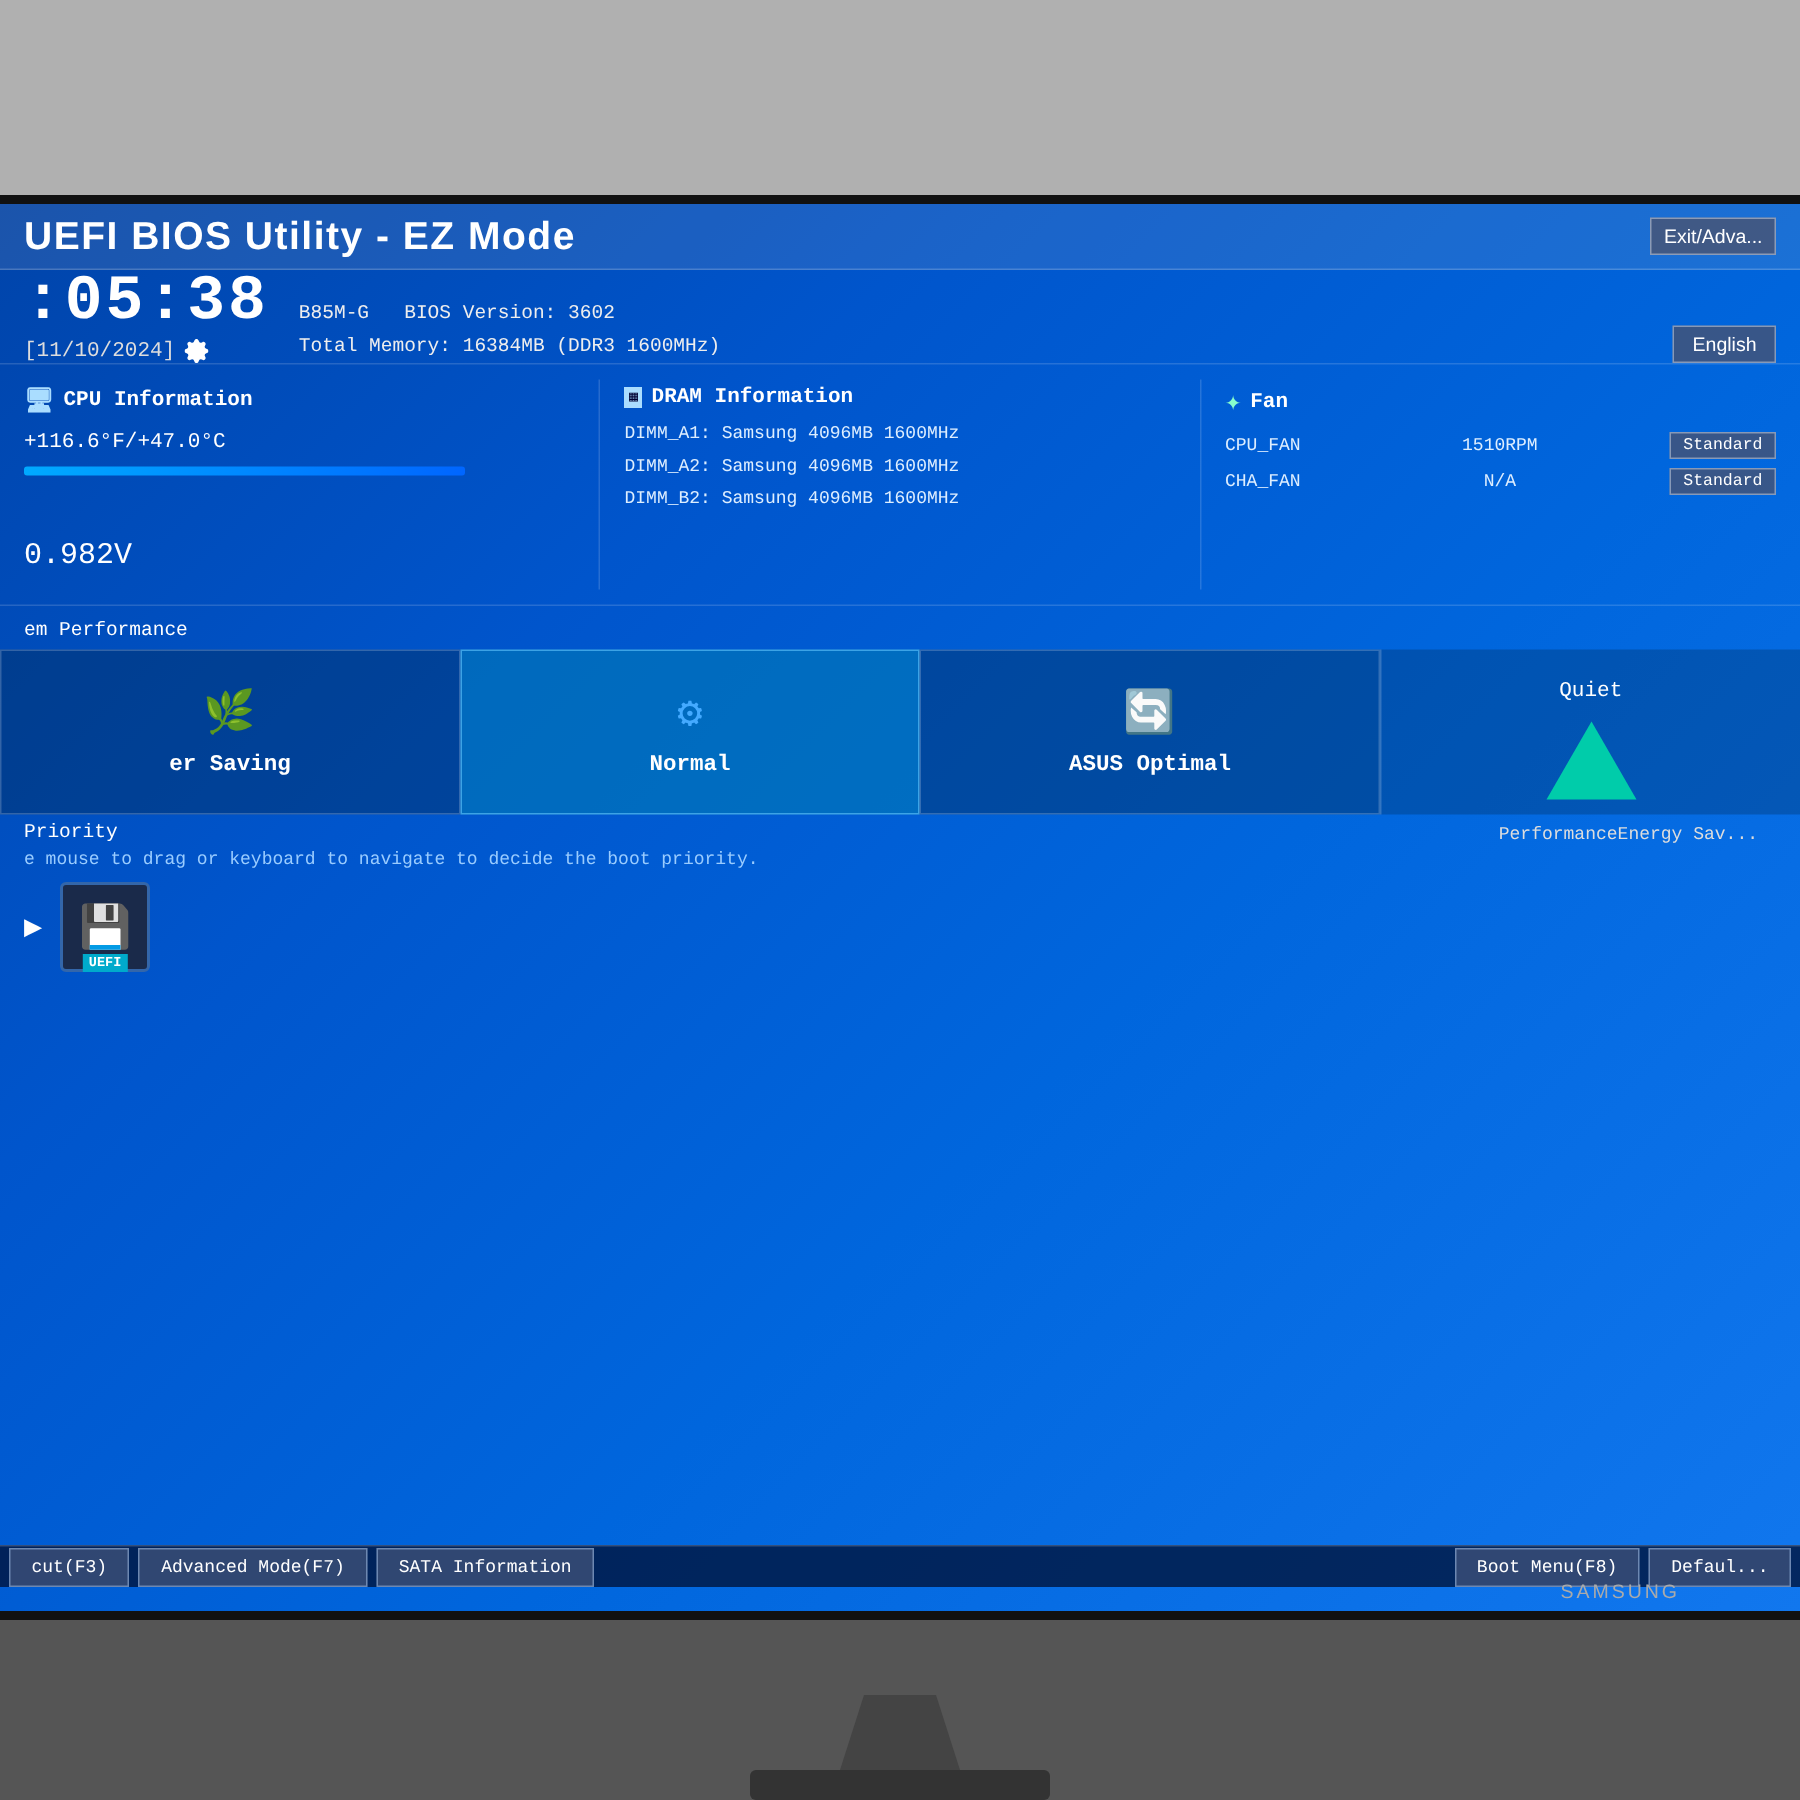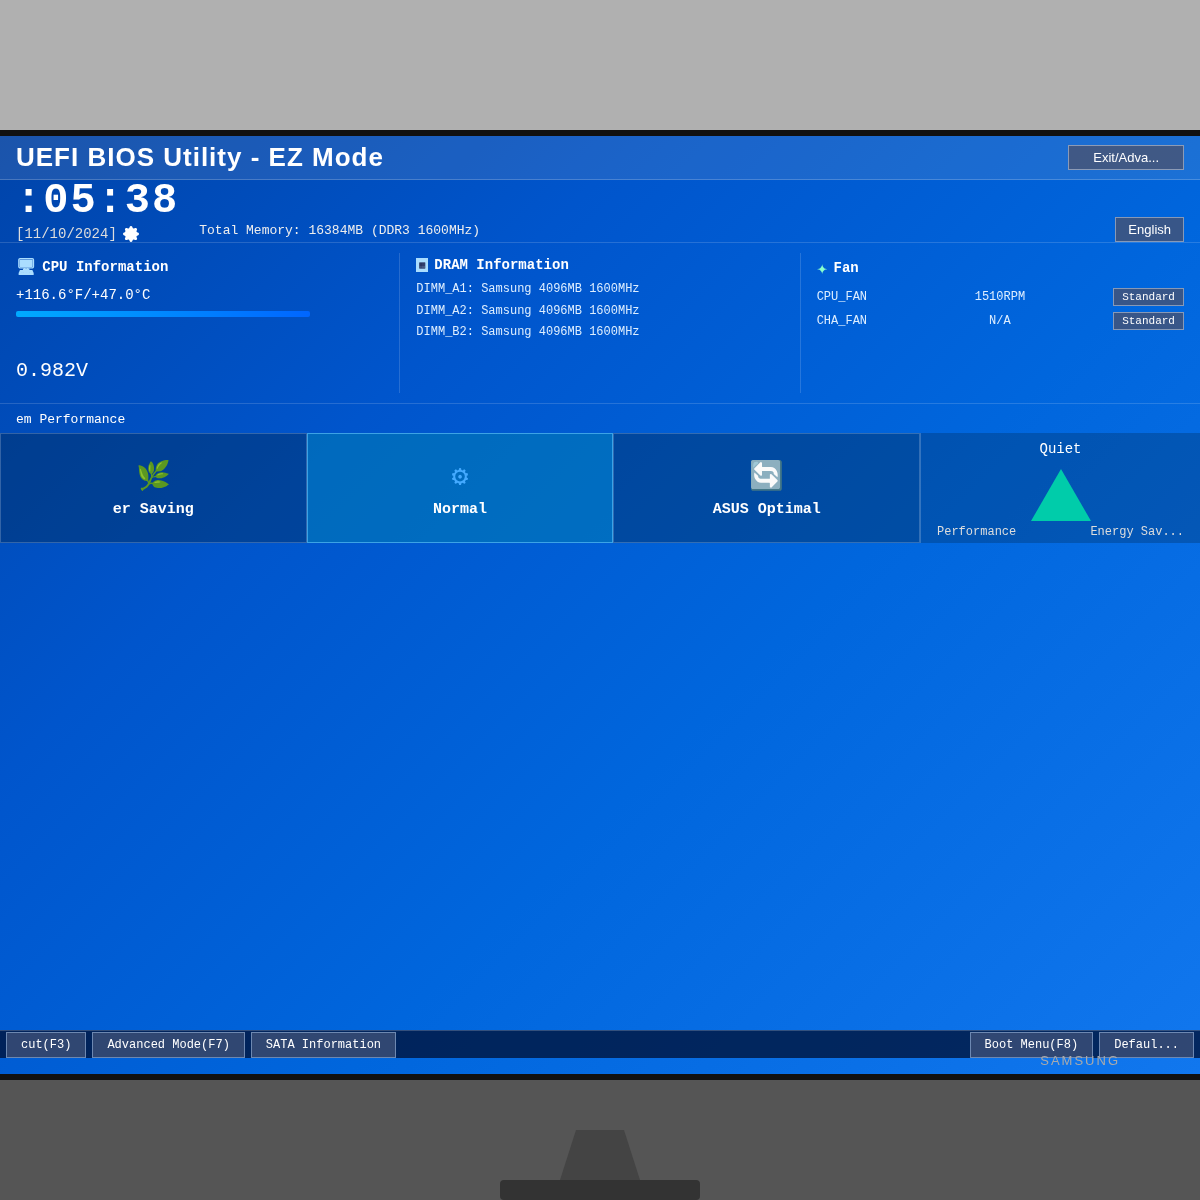--- a/index.html
+++ b/index.html
@@ -39,21 +39,21 @@
       font-weight: bold;
       color: #ffffff;
       letter-spacing: 1px;
       font-family: Arial, sans-serif;
     }
 
     .exit-btn {
       background: rgba(80,80,100,0.7);
       border: 1px solid rgba(255,255,255,0.4);
       color: #fff;
-      padding: 4px 24px;
+      padding: 4px 8px;
       font-size: 13px;
       cursor: pointer;
       font-family: Arial, sans-serif;
     }
 
     
     .header-info {
       display: flex;
       align-items: flex-end;
       padding: 0 16px;
@@ -234,45 +234,45 @@
     }
 
     
     .quiet-panel {
       flex: 0 0 280px;
       background: rgba(0,40,80,0.3);
       display: flex;
       flex-direction: column;
       align-items: center;
       justify-content: flex-start;
-      padding: 8px;
+      padding: 20px;
       border-left: 1px solid rgba(255,255,255,0.2);
     }
 
     .quiet-label {
       color: #fff;
       font-size: 14px;
       margin-bottom: 8px;
     }
 
     .triangle-indicator {
       width: 0;
       height: 0;
       border-left: 30px solid transparent;
       border-right: 30px solid transparent;
       border-bottom: 52px solid #00ccaa;
       margin: 4px auto;
     }
 
     .perf-scale {
       display: flex;
-      justify-content: space-between;
+      justify-content: flex-end;
       width: 100%;
       padding: 0 8px;
-      margin-top: 0;
+      margin-top: 12px;
     }
 
     .perf-scale-label {
       font-size: 12px;
       color: #ddd;
     }
 
     
     .boot-section {
       padding: 4px 16px;
@@ -480,20 +480,25 @@
       <div class="date-display">
         <span>[11/10/2024]</span>
         <svg class="gear-icon" viewBox="0 0 16 16" fill="white">
           <path d="M8 5a3 3 0 1 0 0 6A3 3 0 0 0 8 5zm0 1a2 2 0 1 1 0 4A2 2 0 0 1 8 6z"></path>
           <path d="M9.405 1.05c-.413-1.4-2.397-1.4-2.81 0l-.1.34a1.464 1.464 0 0 1-2.105.872l-.31-.17c-1.283-.698-2.686.705-1.987 1.987l.169.311c.446.82.023 1.841-.872 2.105l-.34.1c-1.4.413-1.4 2.397 0 2.81l.34.1a1.464 1.464 0 0 1 .872 2.105l-.17.31c-.698 1.283.705 2.686 1.987 1.987l.311-.169a1.464 1.464 0 0 1 2.105.872l.1.34c.413 1.4 2.397 1.4 2.81 0l.1-.34a1.464 1.464 0 0 1 2.105-.872l.31.17c1.283.698 2.686-.705 1.987-1.987l-.169-.311a1.464 1.464 0 0 1 .872-2.105l.34-.1c1.4-.413 1.4-2.397 0-2.81l-.34-.1a1.464 1.464 0 0 1-.872-2.105l.17-.31c.698-1.283-.705-2.686-1.987-1.987l-.311.169a1.464 1.464 0 0 1-2.105-.872l-.1-.34z"></path>
         </svg>
       </div>
     </div>
     <div class="system-info">
       <div>
+        <span>B85M-G</span>&nbsp;&nbsp;
+        <span>BIOS Version:</span>
+        <span>3602</span>
+      </div>
+      <div>
         <span>Total Memory:</span>
         <span>16384MB (DDR3 1600MHz)</span>
       </div>
     </div>
     <button class="english-btn">English</button>
   </div>
 
   <div class="info-area">
 
     <div class="info-col">
@@ -557,20 +562,33 @@
         <span class="quiet-label">Quiet</span>
         <div class="triangle-indicator"></div>
         <div class="perf-scale">
           <span class="perf-scale-label">Performance</span>
           <span class="perf-scale-label">Energy Sav...</span>
         </div>
       </div>
     </div>
   </div>
 
+  <div class="boot-section">
+    <div class="boot-title">Priority</div>
+    <div class="boot-hint">e mouse to drag or keyboard to navigate to decide the boot priority.</div>
+    <div class="boot-devices">
+      <span class="boot-arrow">▶</span>
+      <div class="boot-device">
+        <div class="boot-device-icon">
+          <span class="hdd-icon">💾</span>
+          <span class="uefi-badge">UEFI</span>
+        </div>
+      </div>
+    </div>
+  </div>
 
   <div class="bottom-toolbar">
     <button class="toolbar-btn">cut(F3)</button>
     <button class="toolbar-btn">Advanced Mode(F7)</button>
     <button class="toolbar-btn">SATA Information</button>
     <div style="flex:1"></div>
     <button class="toolbar-btn">Boot Menu(F8)</button>
     <button class="toolbar-btn">Defaul...</button>
   </div>
 

